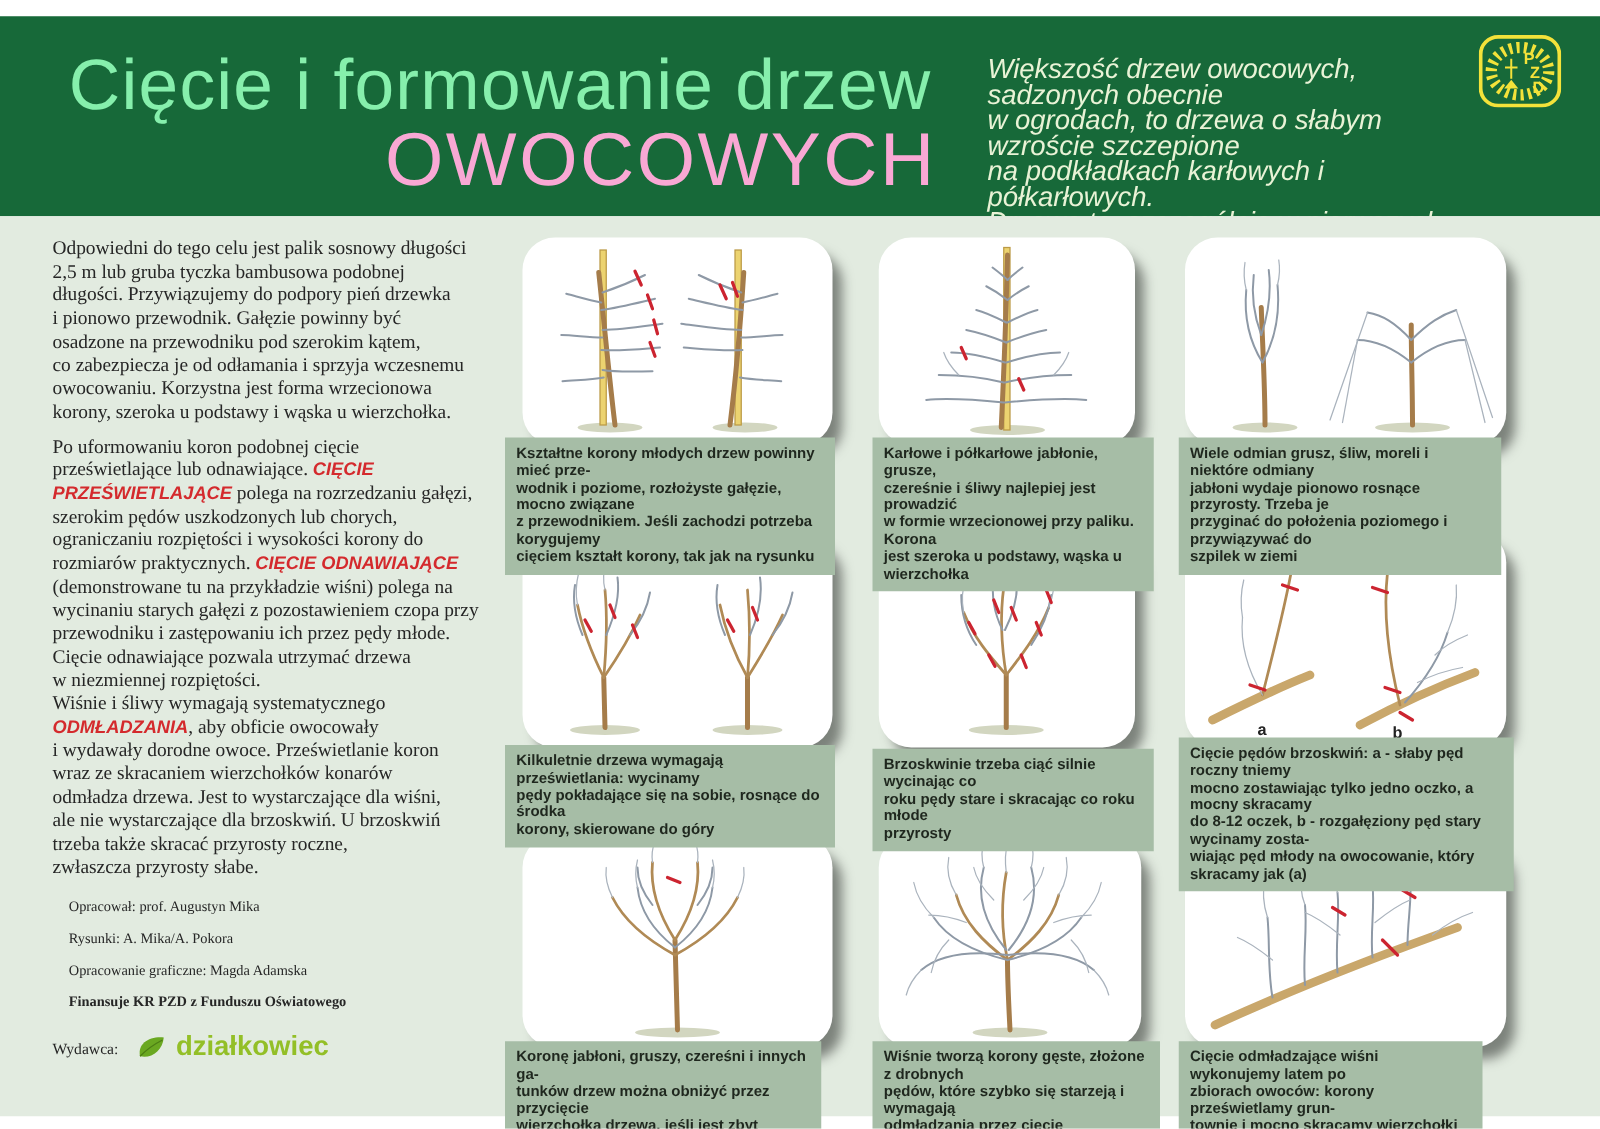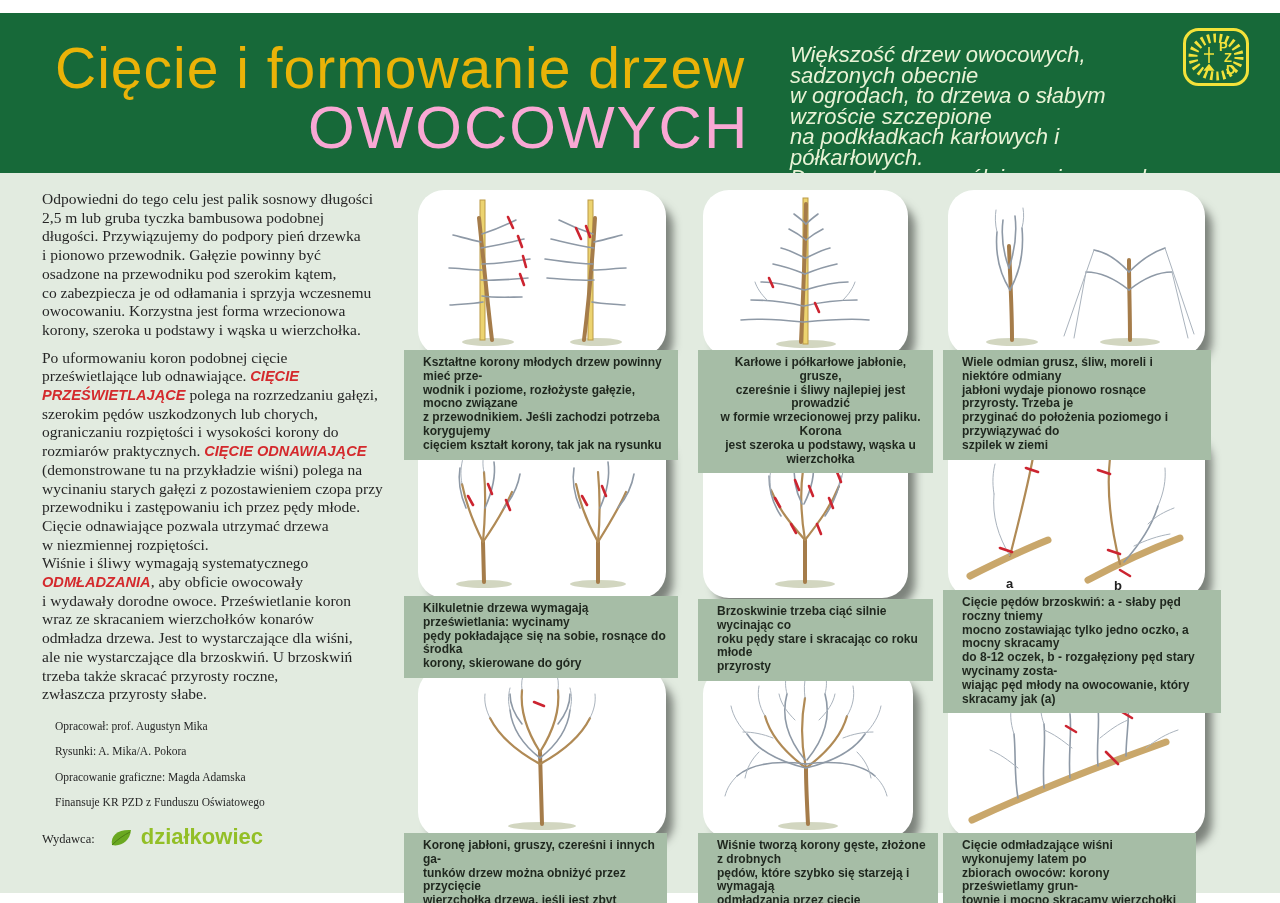--- a/index.html
+++ b/index.html
@@ -1,50 +1,50 @@
 <!DOCTYPE html>
 <html><head>
 <meta charset="utf-8">
 <style>
   html,body{margin:0;padding:0;background:#ffffff;}
   #poster{position:relative;width:1280px;height:903px;background:#ffffff;overflow:hidden;
           font-family:"Liberation Sans",sans-serif;}
   
   .header{position:absolute;left:0;top:13px;width:1280px;height:160px;background:#176939;}
-  .title1{position:absolute;left:55px;top:22px;font-size:57px;font-weight:400;color:#eab308;
+  .title1{position:absolute;left:55px;top:22px;font-size:57px;font-weight:400;color:#86efac;
           letter-spacing:1px;}
   .title2{position:absolute;left:308px;top:80px;font-size:60px;font-weight:400;color:#f9a8d4;
           letter-spacing:2px;}
   .intro{position:absolute;left:790px;top:32px;width:400px;font-size:22px;line-height:20.5px;
          font-style:italic;color:#e9f3d6;white-space:pre-line;}
   .pzd-logo{position:absolute;left:1183px;top:15px;}
   
   .main-bg{position:absolute;left:0;top:173px;width:1280px;height:720px;background:#e2ebe0;}
   
   .left-col{position:absolute;left:42px;top:190px;width:354px;color:#262626;
             font-family:"Liberation Serif",serif;}
   .body-par{margin:0;font-size:15.5px;line-height:18.7px;white-space:pre-line;}
   .body-par + .body-par{margin-top:9px;}
   .red-em{color:#d42a2d;font-weight:bold;font-style:italic;
           font-family:"Liberation Sans",sans-serif;font-size:14.6px;}
   .bold-par{margin:11px 0 0 0;font-size:16px;line-height:19.5px;font-weight:bold;
             white-space:pre-line;}
   .credits{margin-top:16px;font-size:11.5px;line-height:12.5px;}
   .credits .cr{margin:13px;}
-  .credits .cr-bold{font-weight:normal;}
+  .credits .cr-bold{font-weight:bold;}
   .publisher-row{display:flex;align-items:center;margin:9px 0 10px 0;height:34px;}
   .publisher-label{font-size:12.5px;margin-right:14px;}
   .dzialkowiec{position:relative;display:flex;align-items:flex-start;}
   .dzialkowiec-name{font-family:"Liberation Sans",sans-serif;font-weight:bold;font-size:22px;
                     color:#93bf27;line-height:20px;margin-left:6px;}
   
   .card{position:absolute;background:#ffffff;border-radius:26px;
         box-shadow:9px 11px 9px -2px rgba(40,44,40,0.55);}
   .card svg{position:absolute;left:0;top:0;width:100%;height:100%;}
-  .caption{position:absolute;background:#a6bda6;color:#1f271e;padding:6px 9px 7px 19px;
+  .caption{position:absolute;background:#a6bda6;color:#1f271e;padding:6px 9px 7px 9px;
            font-size:12px;line-height:13.8px;font-weight:bold;white-space:pre-line;z-index:5;}
   
   .twig{stroke:#8e99a6;stroke-width:1.6;fill:none;stroke-linecap:round;}
   .fine{stroke:#aab3bd;stroke-width:1;fill:none;stroke-linecap:round;}
   .trunk{stroke:#a57c4a;stroke-width:4;fill:none;stroke-linecap:round;}
   .limb{stroke:#b08a55;stroke-width:2.2;fill:none;stroke-linecap:round;}
   .thick{stroke:#c9a76b;stroke-width:7;fill:none;stroke-linecap:round;}
   .cut{stroke:#cc2430;stroke-width:2.6;fill:none;stroke-linecap:round;}
   .stake{fill:#ecd370;stroke:#bb9a45;stroke-width:1;}
   .ground{fill:#d2d6c0;}
@@ -181,21 +181,21 @@
       <path class="twig" d="M103,50 C98,46 92,42 86,39"></path>
       <path class="twig" d="M103,50 C108,46 114,42 120,39"></path>
       <path class="twig" d="M103,34 C99,30 95,27 91,24"></path>
       <path class="twig" d="M103,34 C107,30 111,27 115,24"></path>
       <path class="fine" d="M64,110 C58,104 54,98 52,92"></path>
       <path class="fine" d="M140,110 C146,104 150,98 152,92"></path>
       <path class="cut" d="M66,88 L70,97"></path>
       <path class="cut" d="M112,113 L116,122"></path>
     </svg>
   </div>
-  <div class="caption" style="left:698px;top:350px;width:207px;text-align:center;">Karłowe i półkarłowe jabłonie, grusze,
+  <div class="caption" style="left:698px;top:350px;width:207px;">Karłowe i półkarłowe jabłonie, grusze,
 czereśnie i śliwy najlepiej jest prowadzić
 w formie wrzecionowej przy paliku. Korona
 jest szeroka u podstawy, wąska u wierzchołka</div>
 
   <div class="card" style="left:948px;top:190px;width:257px;height:166px;">
     <svg viewBox="0 0 257 166">
       <ellipse class="ground" cx="64" cy="152" rx="26" ry="4"></ellipse>
       <ellipse class="ground" cx="182" cy="152" rx="30" ry="4"></ellipse>
       <path class="trunk" d="M64,150 C64,118 62,86 61,56"></path>
       <path class="twig" d="M62,100 C52,84 47,64 49,42"></path>

